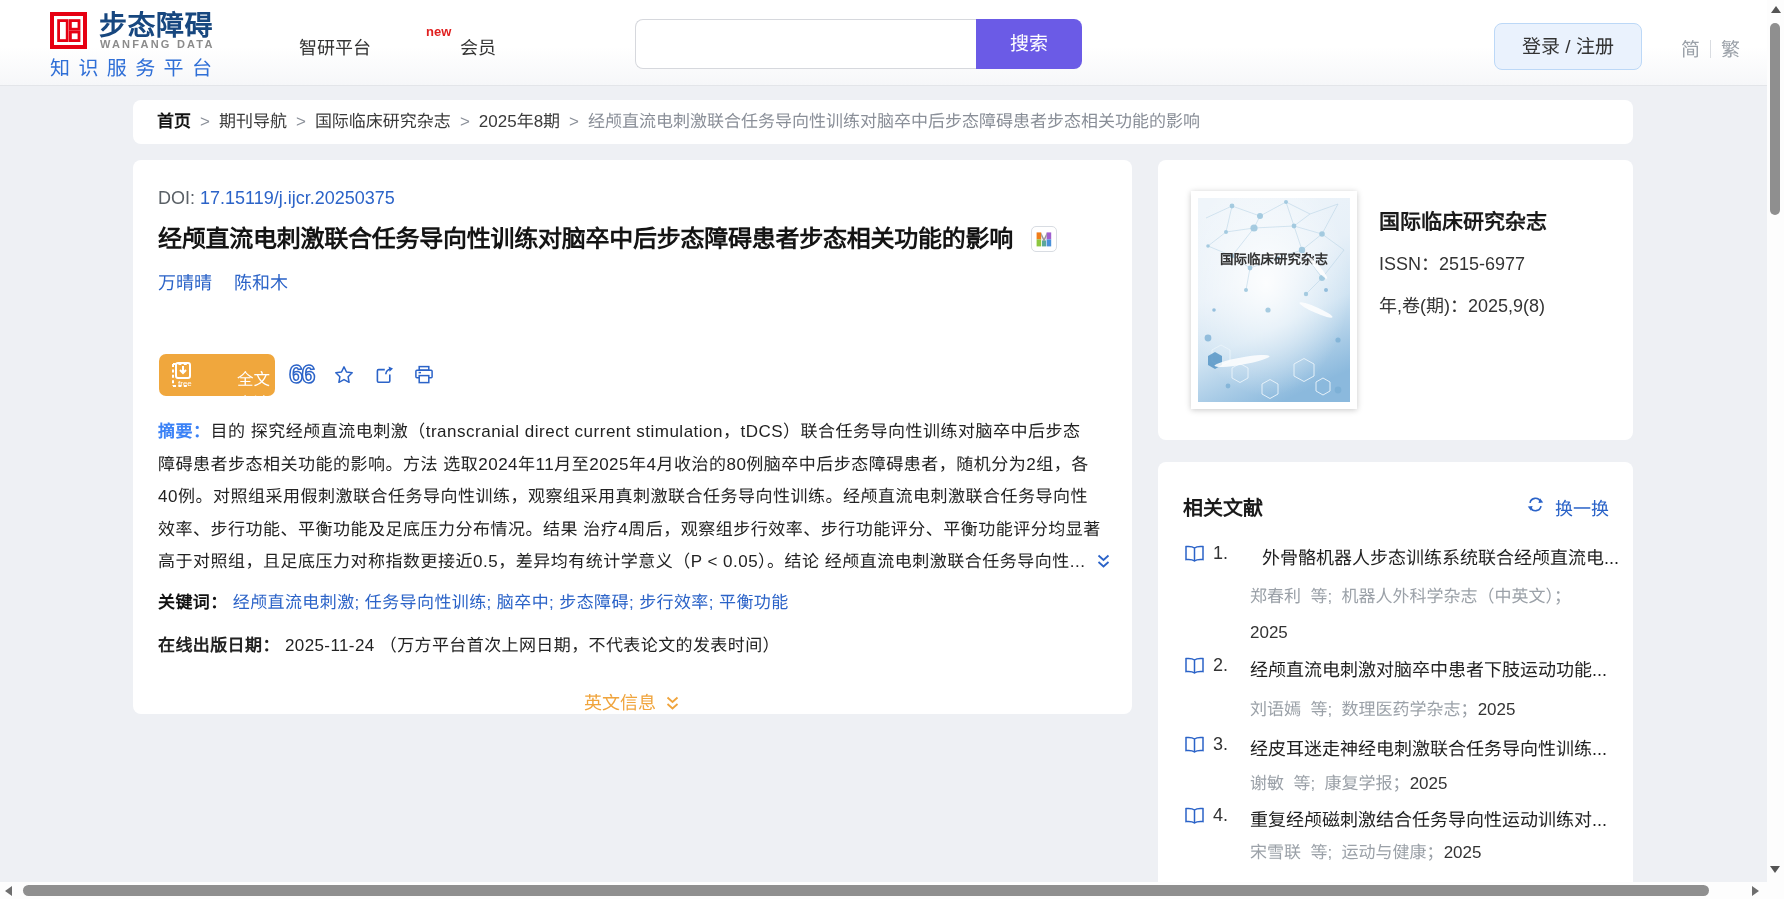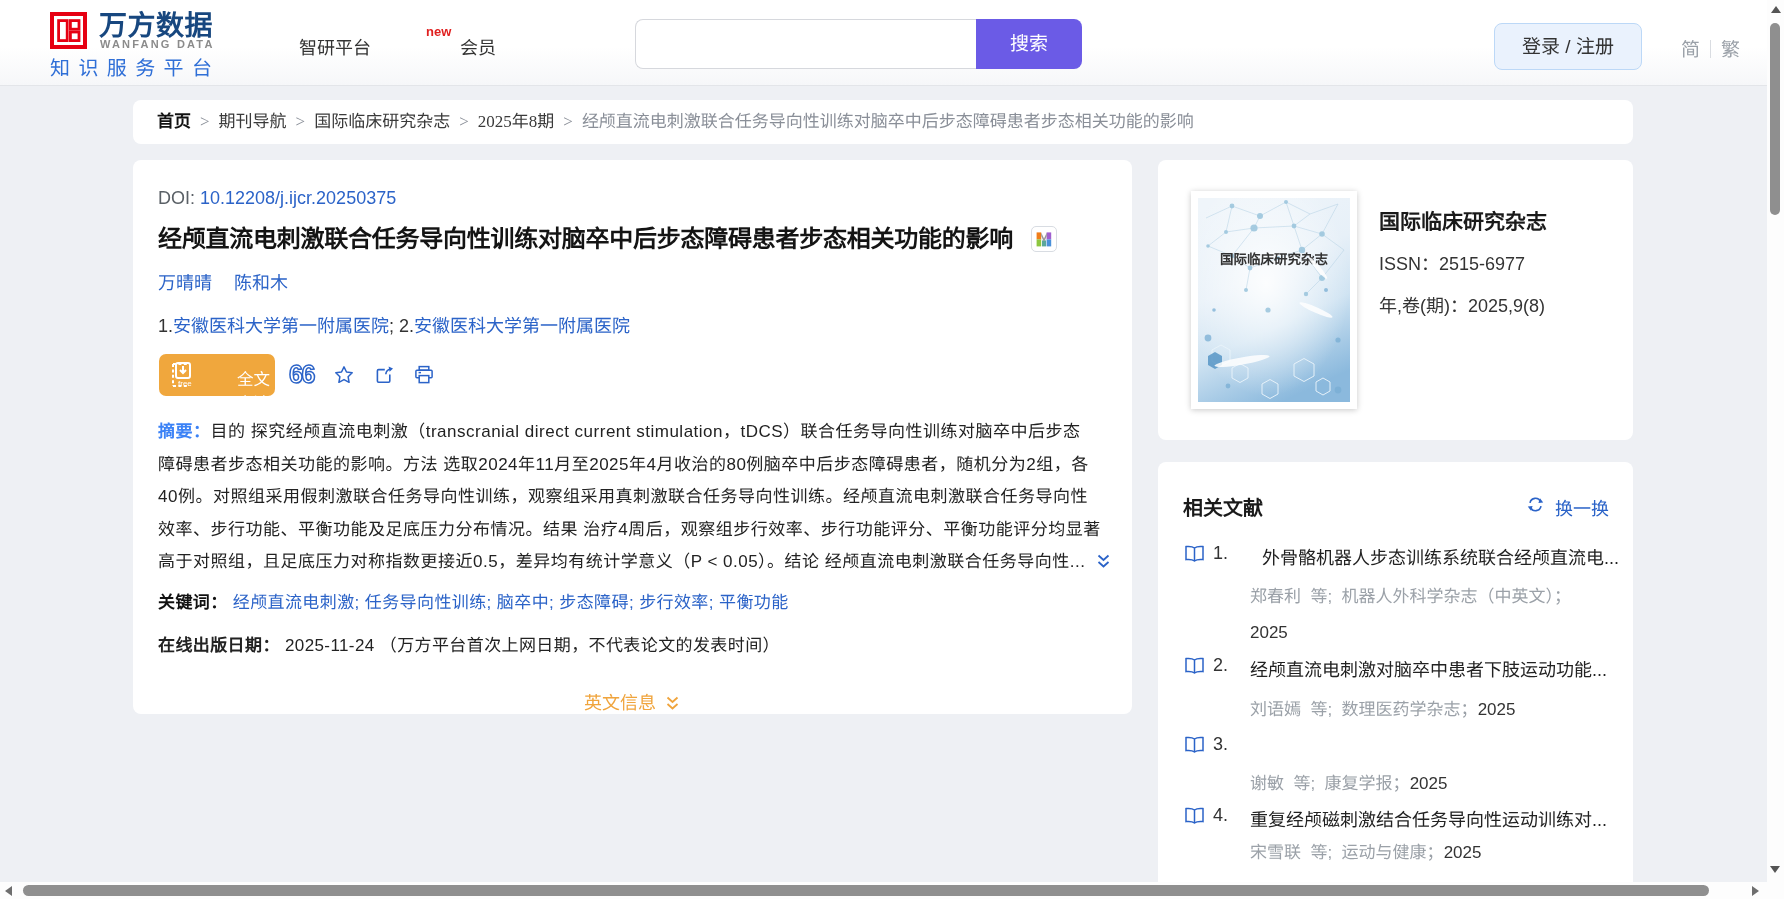--- a/index.html
+++ b/index.html
@@ -19,21 +19,21 @@
 #search-input { position:absolute; left:635px; top:19px; width:341px; height:50px; background:#fff;
   border:1px solid #d6d8dd; border-right:none; border-radius:8px 0 0 8px; }
 #search-btn { position:absolute; left:976px; top:19px; width:106px; height:50px; background:#6b5be6;
   border-radius:0 8px 8px 0; color:#fff; font-size:19px; text-align:center; line-height:50px; }
 #login-btn { position:absolute; left:1494px; top:23px; width:148px; height:47px; background:#eaf2fd;
   border:1px solid #bcd8f7; border-radius:8px; color:#333; font-size:19px; text-align:center; line-height:45px; }
 #lang { position:absolute; left:1681px; top:34px; font-size:19px; color:#9aa0a8; }
 #lang .sep { display:inline-block; width:1px; height:18px; background:#d9dce1; margin:0 10px; vertical-align:-2px; }
 
 #crumb { position:absolute; left:133px; top:100px; width:1500px; height:44px; background:#fff; border-radius:8px;
-  font-size:17px; color:#3a3a3a; line-height:44px; padding-left:24px; white-space:nowrap;font-family:Liberation Serif, serif; }
+  font-size:17px; color:#3a3a3a; line-height:44px; padding-left:24px; white-space:nowrap; }
 #crumb b { color:#111; font-weight:bold; }
 #crumb .gt { color:#8a8f98; margin:0 9px; }
 #crumb .last { color:#8a8f98; }
 
 #main { position:absolute; left:133px; top:160px; width:999px; height:554px; background:#fff; border-radius:8px; }
 #doi { position:absolute; left:25px; top:28px; font-size:18px; color:#5a6066; }
 #title { position:absolute; left:25px; top:64px; font-size:24px; line-height:30px; font-weight:bold; color:#141414; white-space:nowrap; letter-spacing:-0.25px; }
 #mbadge { position:absolute; left:898px; top:66px; width:26px; height:26px; border:1px solid #d8dce2; border-radius:5px; background:#fff; }
 #authors { position:absolute; left:25px; top:108px; font-size:18px; }
 #authors a { margin-right:22px; }
@@ -73,49 +73,48 @@
 </head>
 <body>
 
 <div id="header">
   <svg id="logo-icon" viewBox="0 0 37 37">
     <rect x="2" y="2" width="33" height="33" fill="none" stroke="#e60012" stroke-width="4"></rect>
     <rect x="8.6" y="8.6" width="8.6" height="20" fill="none" stroke="#e60012" stroke-width="2.8"></rect>
     <rect x="20.4" y="8.6" width="8.6" height="8.6" fill="none" stroke="#e60012" stroke-width="2.8"></rect>
     <rect x="20.4" y="20" width="8.6" height="8.6" fill="none" stroke="#e60012" stroke-width="2.8"></rect>
   </svg>
-  <div id="logo-cn">万方数据</div>
+  <div id="logo-cn">步态障碍</div>
   <div id="logo-en">WANFANG DATA</div>
   <div id="logo-sub">知识服务平台</div>
   <div class="nav-item" style="left:299px;">智研平台</div>
   <div id="nav-new">new</div>
   <div class="nav-item" style="left:460px;">会员</div>
   <div id="search-input"></div>
   <div id="search-btn">搜索</div>
   <div id="login-btn">登录 / 注册</div>
   <div id="lang">简<span class="sep"></span>繁</div>
 </div>
 
 <div id="crumb"><b>首页</b><span class="gt">&gt;</span>期刊导航<span class="gt">&gt;</span>国际临床研究杂志<span class="gt">&gt;</span>2025年8期<span class="gt">&gt;</span><span class="last">经颅直流电刺激联合任务导向性训练对脑卒中后步态障碍患者步态相关功能的影响</span></div>
 
 <div id="main">
-  <div id="doi">DOI: <a>10.12208/j.ijcr.20250375</a></div>
+  <div id="doi">DOI: <a>17.15119/j.ijcr.20250375</a></div>
   <div id="title">经颅直流电刺激联合任务导向性训练对脑卒中后步态障碍患者步态相关功能的影响</div>
   <div id="mbadge">
     <svg width="24" height="24" viewBox="0 0 24 24">
       <rect x="4.6" y="5.4" width="4.6" height="7" fill="#f07d1a"></rect>
       <rect x="4.6" y="12.4" width="4.6" height="7" fill="#8dc63f"></rect>
       <rect x="14.6" y="5.4" width="4.6" height="7" fill="#a05fd0"></rect>
       <rect x="14.6" y="12.4" width="4.6" height="7" fill="#4a90d9"></rect>
       <rect x="10" y="13.4" width="4" height="6" fill="#5aa79b"></rect>
       <path d="M9.2 5.4 L12 11.5 L14.8 5.4 L14.8 9 L12.6 14 L11.4 14 L9.2 9 Z" fill="#9a9a9a"></path>
     </svg>
   </div>
   <div id="authors"><a>万晴晴</a><a>陈和木</a></div>
-  <div id="affil">1.<a>安徽医科大学第一附属医院</a>; 2.<a>安徽医科大学第一附属医院</a></div>
   <div id="btnrow">
     <div id="fullbtn">
       <svg style="position:absolute;left:11px;top:8px;" width="26" height="26" viewBox="0 0 26 26">
         <path d="M3 2 h14 M3 2 v22 M3 24 h14" fill="none" stroke="#fff" stroke-width="2" stroke-dasharray="3 2.4"></path>
         <rect x="6" y="1" width="14" height="15" rx="2" fill="none" stroke="#fff" stroke-width="2"></rect>
         <path d="M13 4 v6 M10 8 l3 3 3-3" fill="none" stroke="#fff" stroke-width="2"></path>
         <text x="8" y="24" font-size="8" fill="#fff" font-family="Liberation Sans">free</text>
       </svg>
       <span class="txt">全文直达</span>
     </div>
@@ -249,20 +248,21 @@
     <path d="M10.5 3 Q8 1 2 1.6 L2 14.6 Q8 14 10.5 16 Q13 14 19 14.6 L19 1.6 Q13 1 10.5 3 Z M10.5 3 L10.5 16" fill="none" stroke="#2b63c8" stroke-width="1.5"></path>
   </svg>
   <div class="ritem-no" style="top:193px;">2.</div>
   <div class="ritem-t" style="top:193px;">经颅直流电刺激对脑卒中患者下肢运动功能...</div>
   <div class="ritem-m" style="top:233px;">刘语嫣&nbsp;&nbsp;等;&nbsp;&nbsp;数理医药学杂志；<span class="yr">2025</span></div>
 
   <svg class="ritem-ic" style="top:274px;" viewBox="0 0 21 18">
     <path d="M10.5 3 Q8 1 2 1.6 L2 14.6 Q8 14 10.5 16 Q13 14 19 14.6 L19 1.6 Q13 1 10.5 3 Z M10.5 3 L10.5 16" fill="none" stroke="#2b63c8" stroke-width="1.5"></path>
   </svg>
   <div class="ritem-no" style="top:272px;">3.</div>
+  <div class="ritem-t" style="top:272px;">经皮耳迷走神经电刺激联合任务导向性训练...</div>
   <div class="ritem-m" style="top:307px;">谢敏&nbsp;&nbsp;等;&nbsp;&nbsp;康复学报；<span class="yr">2025</span></div>
 
   <svg class="ritem-ic" style="top:345px;" viewBox="0 0 21 18">
     <path d="M10.5 3 Q8 1 2 1.6 L2 14.6 Q8 14 10.5 16 Q13 14 19 14.6 L19 1.6 Q13 1 10.5 3 Z M10.5 3 L10.5 16" fill="none" stroke="#2b63c8" stroke-width="1.5"></path>
   </svg>
   <div class="ritem-no" style="top:343px;">4.</div>
   <div class="ritem-t" style="top:343px;">重复经颅磁刺激结合任务导向性运动训练对...</div>
   <div class="ritem-m" style="top:376px;">宋雪联&nbsp;&nbsp;等;&nbsp;&nbsp;运动与健康；<span class="yr">2025</span></div>
 </div>
 

